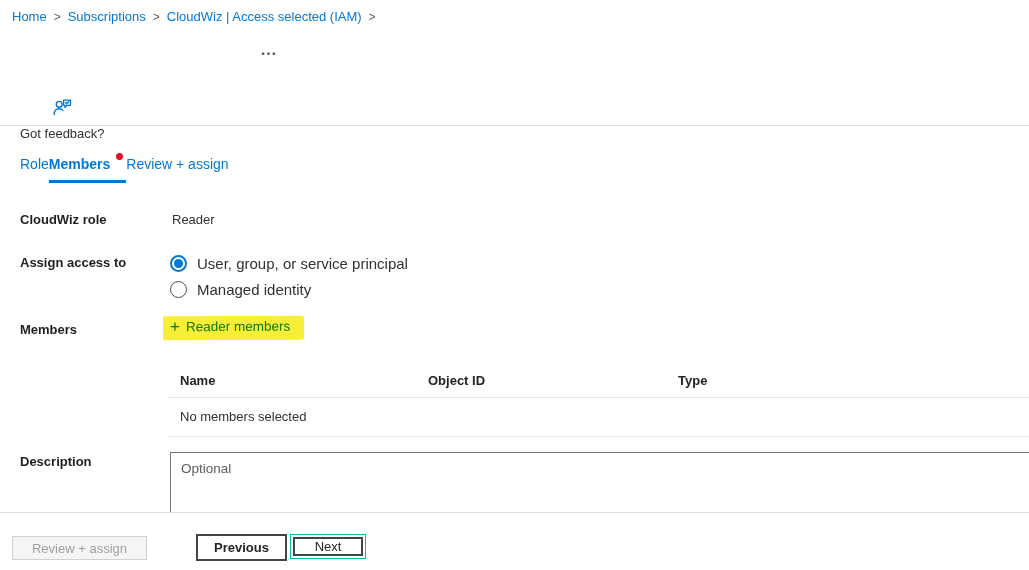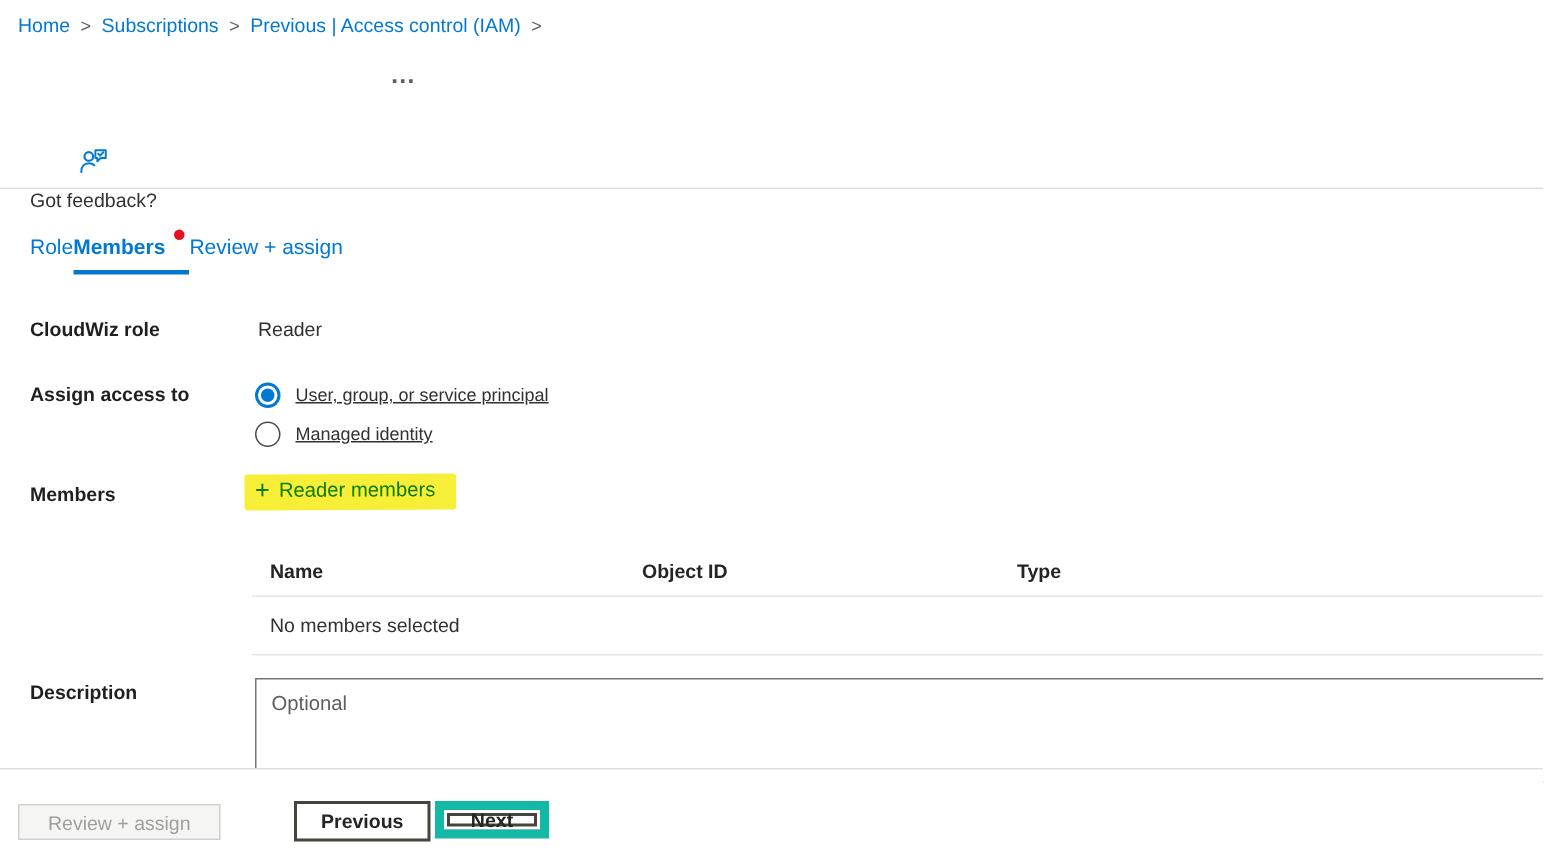--- a/index.html
+++ b/index.html
@@ -31,21 +31,21 @@
   .fvalue { position:absolute; left:172px; font-size:13px; color:#323130; }
 
   
   .radio-group { position:absolute; left:170px; top:250px; }
   .radio-row { display:flex; align-items:center; gap:10px; height:26px; cursor:pointer; }
   .radio-circle { width:17px; height:17px; border-radius:50%; border:1.5px solid #4a4a48; background:#fff;
                   display:flex; align-items:center; justify-content:center; flex:0 0 auto; }
   .radio-row.selected .radio-circle { border:2px solid #0078d4; }
   .radio-inner { width:9px; height:9px; border-radius:50%; background:#0078d4; display:none; }
   .radio-row.selected .radio-inner { display:block; }
-  .radio-label { font-size:12px; color:#323130;text-decoration:underline; }
+  .radio-label { font-size:15px; color:#323130; }
 
   
   .select-members { position:absolute; left:163px; top:316px; background:#f7ef37; border-radius:2px;
                     padding:3px 14px 6px 7px; display:flex; align-items:center; gap:6px; cursor:pointer;
                     transform:rotate(-0.25deg); }
   .select-members .plus { color:#0e7a00; font-size:17px; line-height:14px; font-weight:400; }
   .select-members .sm-label { color:#0e7a00; font-size:13.5px; }
 
   
   .members-table { position:absolute; left:168px; top:364px; width:861px; font-size:13px; }
@@ -57,34 +57,34 @@
                    border:1px solid #757573; background:#fff; font-family:"Liberation Sans", sans-serif;
                    font-size:13.5px; color:#323130; padding:8px 10px; resize:none; outline:none; }
   .desc-textarea::placeholder { color:#605e5c; opacity:1; }
 
   
   .footer { position:absolute; left:0; top:512px; width:1029px; height:58px; background:#fff; border-top:1px solid #e1dfdd; }
   .btn { position:absolute; display:flex; align-items:center; justify-content:center;
          font-family:"Liberation Sans", sans-serif; font-size:13px; background:#fff; cursor:pointer; }
   .btn-disabled { left:12px; top:23px; width:135px; height:24px; background:#f5f5f4; border:1px solid #d2d0ce; color:#a19f9d; cursor:default; }
   .btn-previous { left:172px; top:21px; width:91px; height:27px; border:2px solid #45443f; color:#252423; font-weight:600;margin-left:24px; }
-  .btn-next { left:290px; top:21px; width:76px; height:25px; border:6px solid #14b8a6; color:#252423; font-weight:700;
+  .btn-next { left:290px; top:21px; width:76px; height:25px; border:1px solid #14b8a6; color:#252423; font-weight:400;
               box-shadow: inset 0 0 0 2px #ffffff, inset 0 0 0 4px #45443f; }
 </style>
 </head>
 <body>
 
 <div class="page">
 
   <nav class="breadcrumb">
     <a class="crumb">Home</a>
     <span class="sep">&gt;</span>
     <a class="crumb">Subscriptions</a>
     <span class="sep">&gt;</span>
-    <a class="crumb">Previous | Access control (IAM)</a>
+    <a class="crumb">CloudWiz | Access selected (IAM)</a>
     <span class="sep">&gt;</span>
   </nav>
 
   <span class="more-options">…</span>
 
   <div class="cmdbar">
     <span style="display:flex;">
       <svg width="19" height="19" viewBox="0 0 19 19">
         <circle cx="6.2" cy="6.3" r="2.9" fill="none" stroke="#0078d4" stroke-width="1.4"></circle>
         <path d="M1.2 16.6 C1.2 12.8 3.4 10.8 6.2 10.8 C7.7 10.8 9.0 11.3 9.9 12.2" fill="none" stroke="#0078d4" stroke-width="1.4" stroke-linecap="round"></path>

